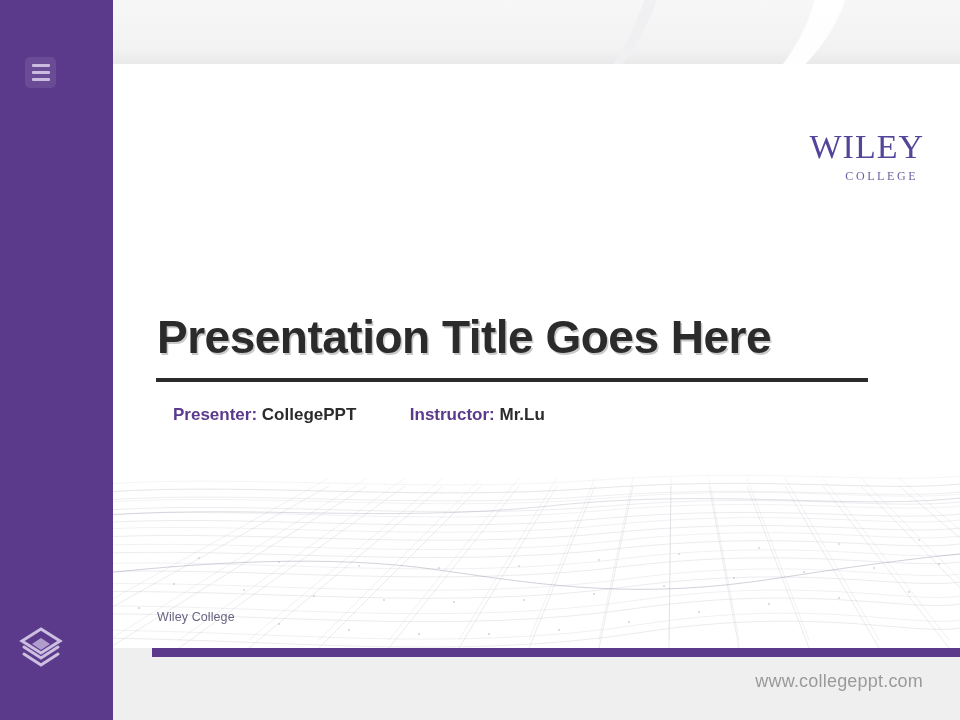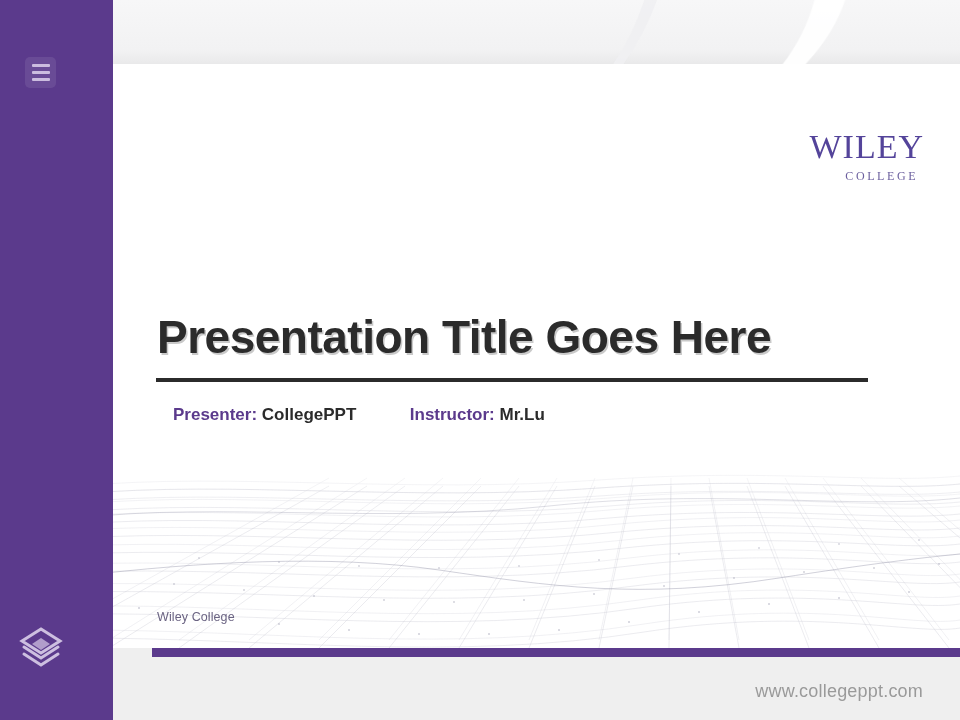--- a/index.html
+++ b/index.html
@@ -188,21 +188,21 @@
   .accent-bar {
     position: absolute;
     left: 152px; top: 648px;
     width: 808px; height: 9px;
     background: #5b3a8c;
     z-index: 7;
   }
 
   .url {
     position: absolute;
-    right: 37px; bottom: 18px;
+    right: 37px; bottom: 28px;
     font-size: 18px;
     color: #9a9a9a;
     letter-spacing: 0.2px;
     z-index: 7;
   }
 </style>
 </head>
 <body>
 
 <div id="stage">

